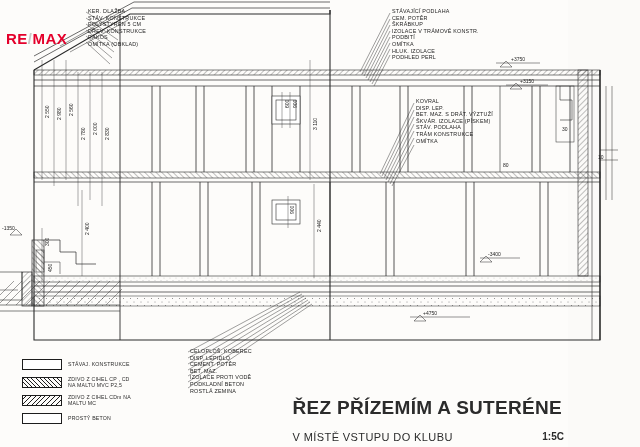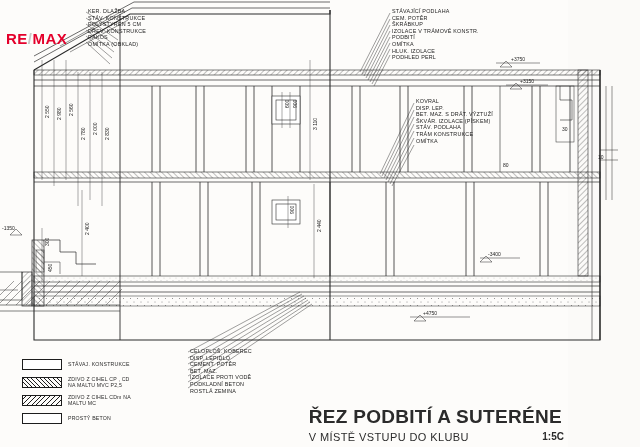--- a/index.html
+++ b/index.html
@@ -83,21 +83,21 @@
     font-weight:bold;
     font-size:19px;
     letter-spacing:.3px;
     white-space:nowrap;
   }
   #title .t2{
     font-family:"Liberation Sans", sans-serif;
     font-size:11px;
     letter-spacing:.4px;
     white-space:nowrap;
-    margin-top:3px;
+    margin-top:12px;
   }
   #scale{
     position:absolute;right:4px;bottom:5px;
     font-size:10px;font-weight:bold;z-index:31;white-space:nowrap;
   }
 </style>
 </head>
 <body>
 
 <div id="sheet">
@@ -363,18 +363,18 @@
       <span class="leg-label">ZDIVO Z CIHEL CDm NA
 MALTU MC</span>
     </div>
     <div class="leg-row">
       <span class="leg-swatch dots"></span>
       <span class="leg-label">PROSTÝ BETON</span>
     </div>
   </div>
 
   <div id="title">
-    <div class="t1">ŘEZ PODBITÍ A SUTERÉNE</div>
+    <div class="t1">ŘEZ PŘÍZEMÍM A SUTERÉNE</div>
     <div class="t2">V MÍSTĚ VSTUPU DO KLUBU</div>
   </div>
   <div id="scale">1:5C</div>
 
 </div>
 
 </body></html>

